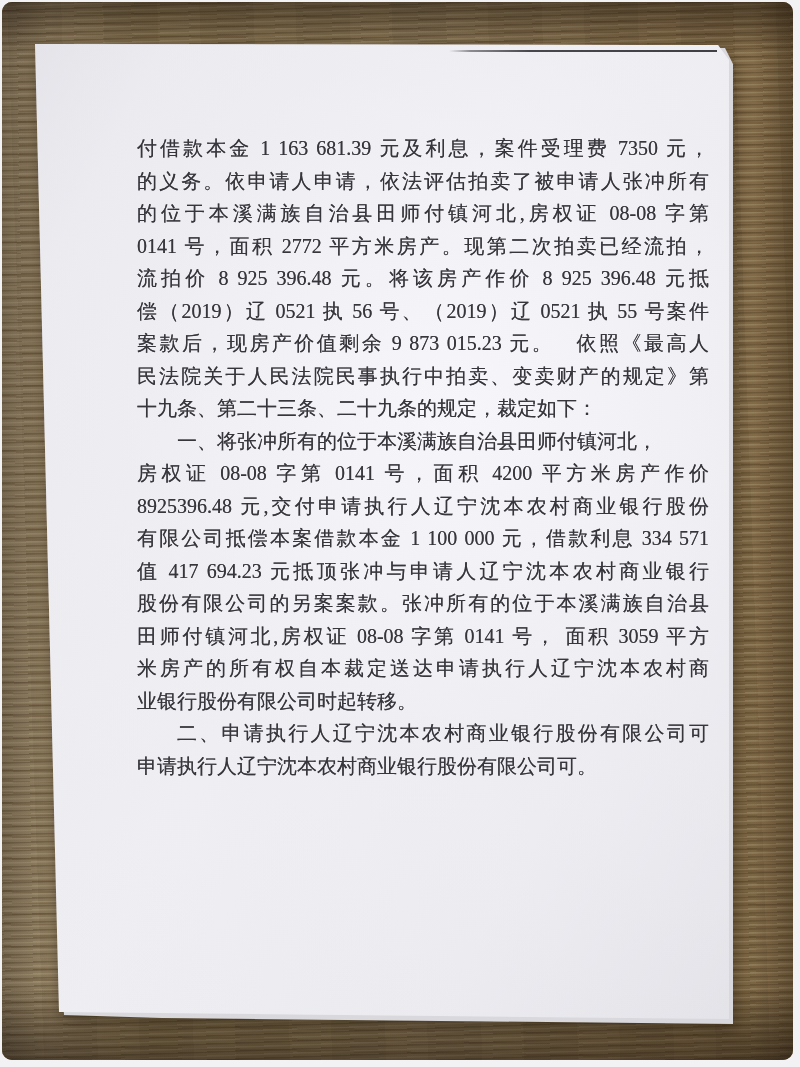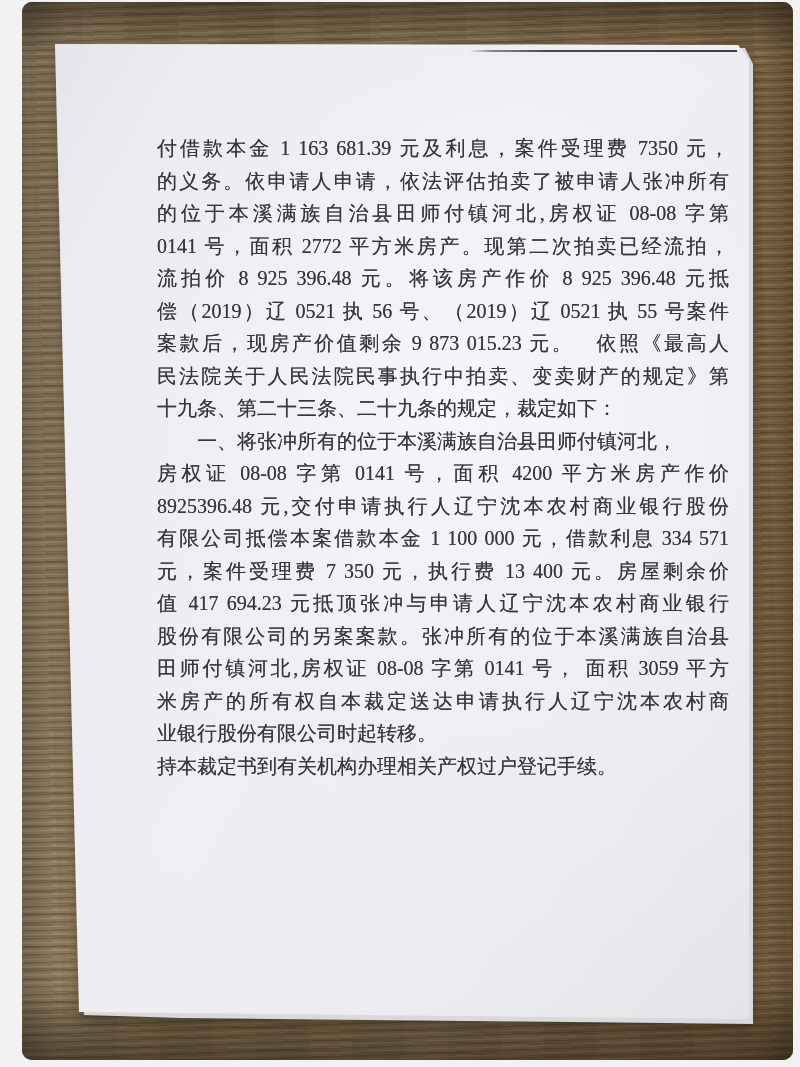--- a/index.html
+++ b/index.html
@@ -8,21 +8,20 @@
     background: #f2f2f4;
     position: relative;
     overflow: hidden;
     font-family: "Liberation Serif", "DejaVu Serif", serif;
   }
   .photo {
     position: absolute;
     left: 2px; top: 2px; right: 7px; bottom: 7px;
     border-radius: 10px;
     overflow: hidden;
-    margin-left: 20px;
   }
   .wood {
     position: absolute; inset: 0;
     background-color: #8f7c5c;
     background-image:
       repeating-linear-gradient(178deg,
         rgba(62,46,24,0.28) 0px, rgba(62,46,24,0.28) 1px,
         rgba(0,0,0,0) 2px, rgba(0,0,0,0) 4px,
         rgba(234,218,186,0.18) 4px, rgba(234,218,186,0.18) 5px,
         rgba(0,0,0,0) 6px, rgba(0,0,0,0) 8px),
@@ -103,23 +102,23 @@
         <div class="line">0141 号，面积 2772 平方米房产。现第二次拍卖已经流拍，</div>
         <div class="line">流拍价 8 925 396.48 元。将该房产作价 8 925 396.48 元抵</div>
         <div class="line">偿（2019）辽 0521 执 56 号、（2019）辽 0521 执 55 号案件</div>
         <div class="line">案款后，现房产价值剩余 9 873 015.23 元。　依照《最高人</div>
         <div class="line">民法院关于人民法院民事执行中拍卖、变卖财产的规定》第</div>
         <div class="line no-stretch">十九条、第二十三条、二十九条的规定，裁定如下：</div>
         <div class="line indent no-stretch">一、将张冲所有的位于本溪满族自治县田师付镇河北，</div>
         <div class="line">房权证 08-08 字第 0141 号，面积 4200 平方米房产作价</div>
         <div class="line">8925396.48 元,交付申请执行人辽宁沈本农村商业银行股份</div>
         <div class="line">有限公司抵偿本案借款本金 1 100 000 元，借款利息 334 571</div>
-        <div class="line">元，案件受理费 7 350 元，执行费 13 400 元。房屋剩余价</div>
         <div class="line">值 417 694.23 元抵顶张冲与申请人辽宁沈本农村商业银行</div>
         <div class="line">股份有限公司的另案案款。张冲所有的位于本溪满族自治县</div>
         <div class="line">田师付镇河北,房权证 08-08 字第 0141 号， 面积 3059 平方</div>
         <div class="line">米房产的所有权自本裁定送达申请执行人辽宁沈本农村商</div>
         <div class="line no-stretch">业银行股份有限公司时起转移。</div>
-        <div class="line no-stretch">持本裁定书到有关机构办理相关产权过户登记手续。</div>
+        <div class="line indent">二、申请执行人辽宁沈本农村商业银行股份有限公司可</div>
+        <div class="line no-stretch">申请执行人辽宁沈本农村商业银行股份有限公司可。</div>
       </div>
     </div>
   </div>
 </div>
 
 </body></html>

